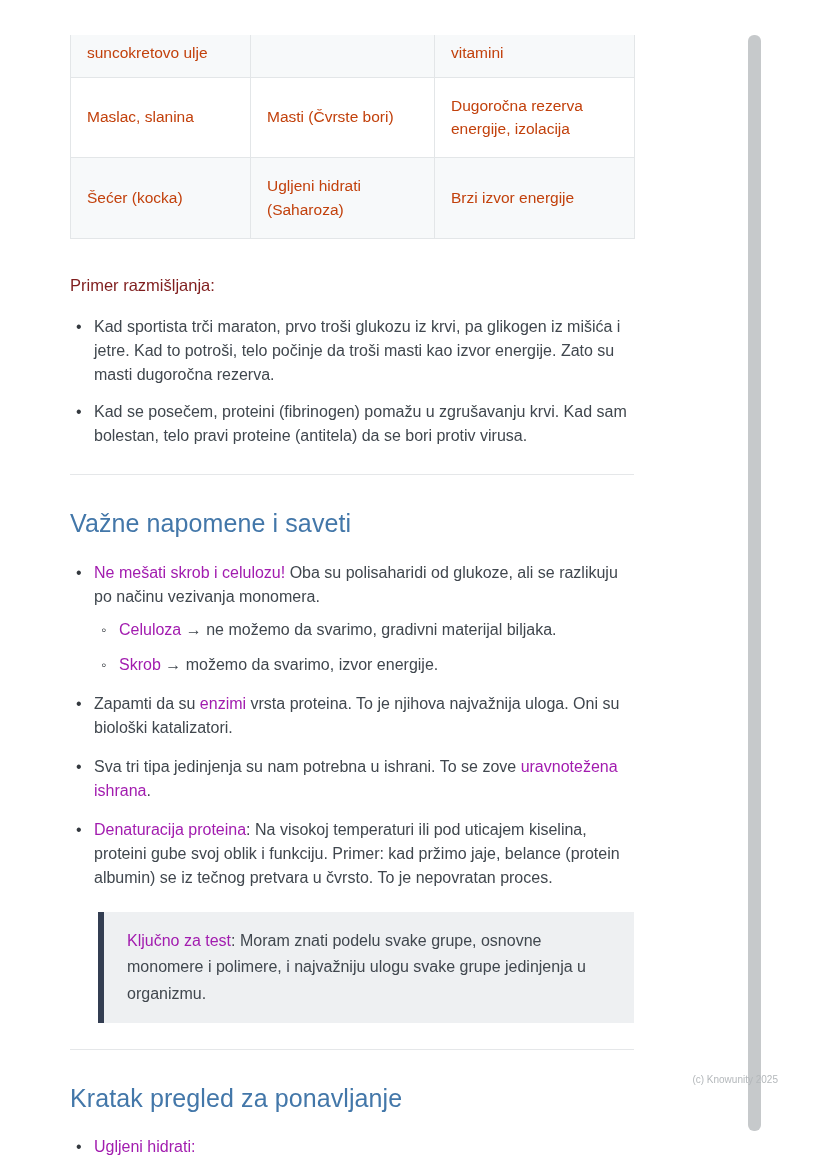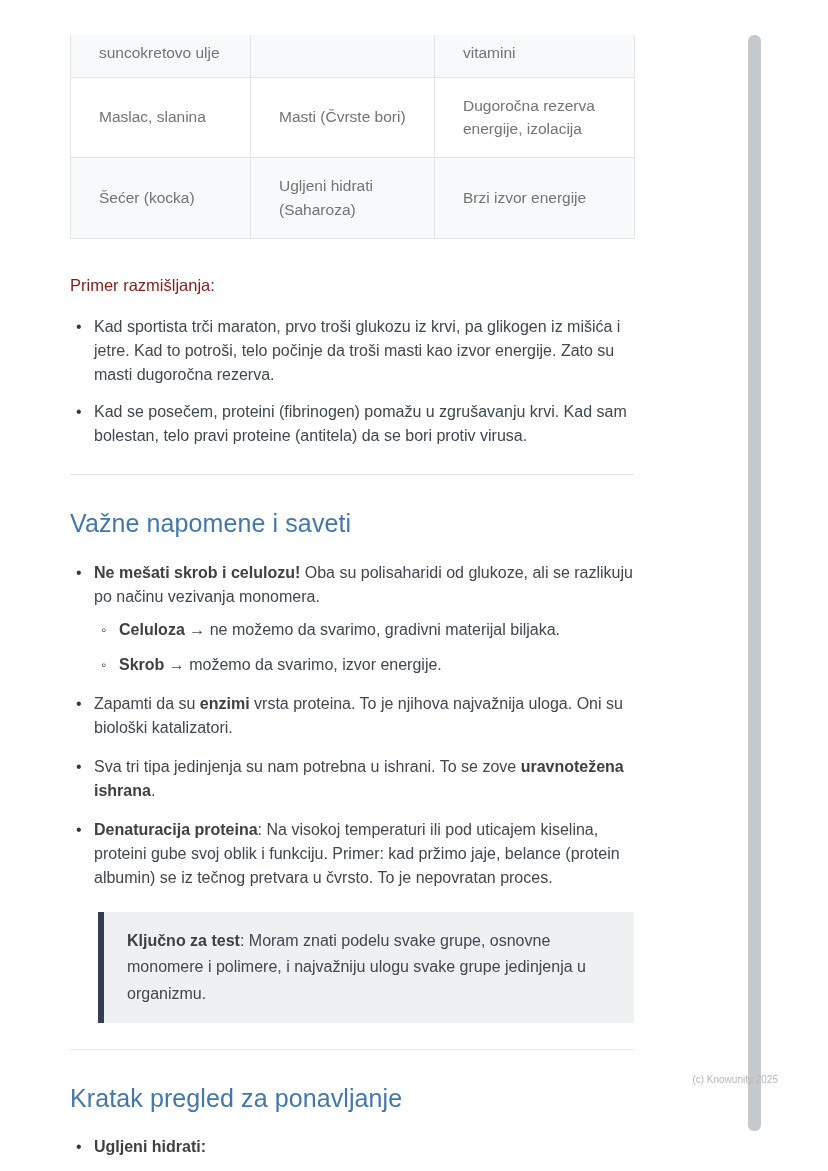--- a/index.html
+++ b/index.html
@@ -13,22 +13,22 @@
   .content {
     position:absolute; left:70px; top:35px; width:564px;
     font-size:16px; line-height:1.5;
   }
   
   table { width:100%; border-collapse:collapse; table-layout:fixed; }
   col.c1 { width:180px; } col.c2 { width:184px; } col.c3 { width:200px; }
   td {
     border:1px solid #e3e6e8;
     vertical-align:middle;
-    padding:12px 28px;
-    font-size:15.5px; color:#737373; line-height:1.5;
+    padding:12px 16px;
+    font-size:15.5px; color:#c2410c; line-height:1.5;
     background:#ffffff;
   }
   tr.stripe td { background:#f7f9fa; }
   tr.r1 td { border-top:none; height:42px; padding-top:6px; padding-bottom:12px; }
   tr.r2 td { height:80px; }
   tr.r3 td { height:81px; }
   
   .bold-title { font-weight:normal; color:#7f1d1d; margin-top:34px; font-size:16.5px; }
   ul { list-style:none; }
   ul.l1 { margin-top:18px; }
@@ -38,21 +38,21 @@
   ul.sub > li { position:relative; padding-left:25px; margin-bottom:11px; }
   ul.sub > li::before { content:"\25E6"; position:absolute; left:7px; top:1px; font-size:15px; color:#33383e; }
   ul.tight > li { margin-bottom:15px; }
   hr.divider { border:none; border-top:1px solid #e5e7e9; margin:26px 0 24px 0; }
   h2.section-heading {
     color:#4377a9;
     font-size:25px; font-weight:normal;
     margin:30px 0 17px 0;
     letter-spacing:0.1px;
   }
-  .b { font-weight:bold; color:#404040; }
+  .b { font-weight:normal; color:#a21caf; }
   
   .callout {
     background:#eef0f2;
     border-left:6px solid #333e52;
     padding:16px 20px 16px 23px;
     margin-top:22px;
     line-height:1.65;
     margin-left:28px;
   }
   

